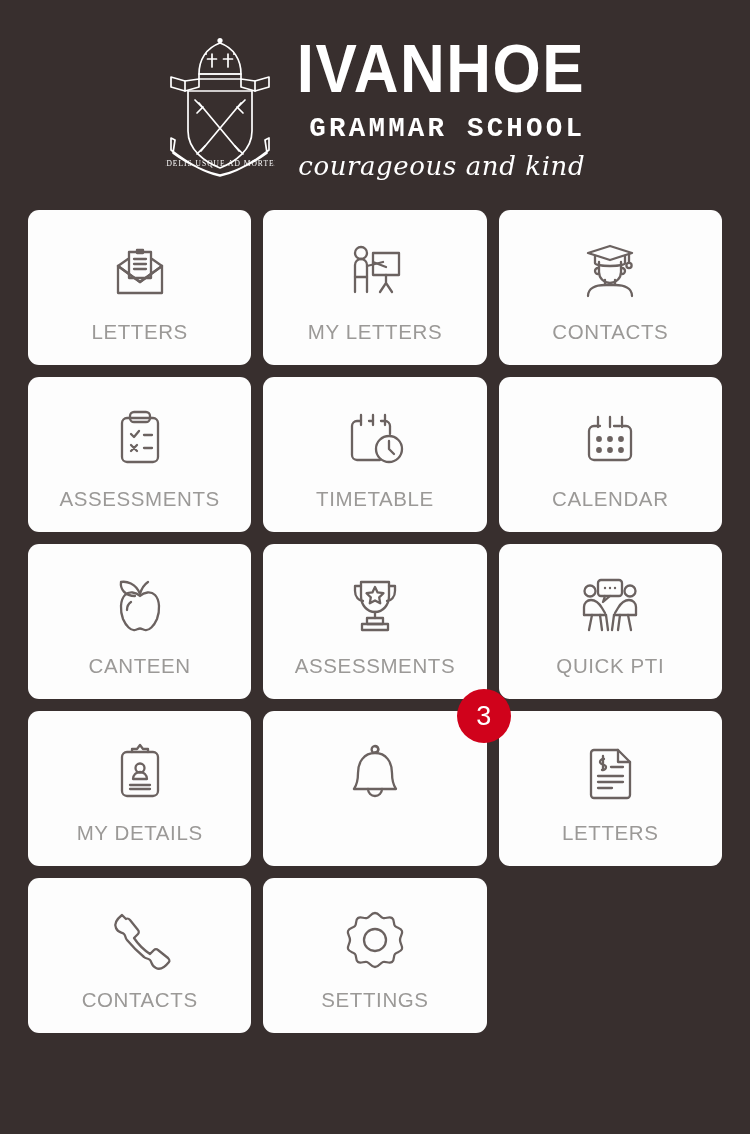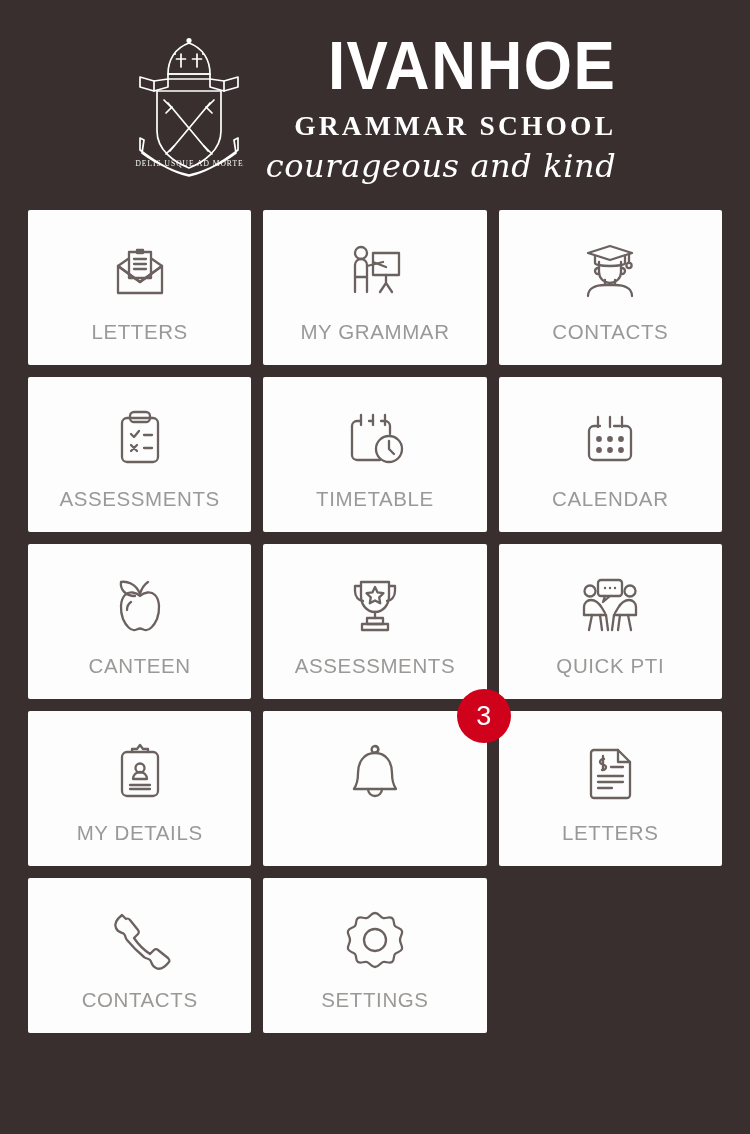--- a/index.html
+++ b/index.html
@@ -43,50 +43,50 @@
     font-family: "Liberation Sans", sans-serif;
     font-weight: bold;
     font-size: 62px;
     letter-spacing: 1.5px;
     color: #ffffff;
     transform: scaleY(1.12);
     transform-origin: center bottom;
   }
 
   .wm-sub {
-    font-family: Liberation Serif, serif;
+    font-family: Liberation Mono, monospace;
     font-weight: bold;
     font-size: 27.5px;
     letter-spacing: 3.2px;
     color: #ffffff;
     margin-top: 12px;
   }
 
   .wm-tag {
     font-family: "DejaVu Serif", serif;
     font-style: italic;
-    font-size: 32px;
+    font-size: 26px;
     letter-spacing: 0.6px;
     color: #ffffff;
     margin-top: 10px;
   }
 
   
   .grid {
     width: 694px;
     margin: 0 auto;
     display: grid;
     grid-template-columns: repeat(3, 1fr);
     gap: 12px 12px;
   }
 
   .tile {
     position: relative;
     background: #fdfdfd;
-    border-radius: 2px;
+    border-radius: 11px;
     height: 155px;
     display: flex;
     flex-direction: column;
     align-items: center;
     justify-content: flex-start;
     padding-top: 26px;
     cursor: pointer;
   }
 
   .tile-icon {
@@ -191,21 +191,21 @@
       <svg viewBox="0 0 72 72" fill="none" stroke="currentColor" stroke-width="2.3" stroke-linecap="round" stroke-linejoin="round">
         <circle cx="22" cy="17" r="6"></circle>
         <path d="M16 29 a6 6 0 0 1 12 0 v12 h-12 Z"></path>
         <path d="M16 41 v15 M28 41 v15"></path>
         <path d="M28 30 L44 26"></path>
         <path d="M34 17 h26 v22 h-26 Z"></path>
         <path d="M34 26 L47 31"></path>
         <path d="M47 39 v8 M47 47 L41 56 M47 47 L53 56"></path>
       </svg>
     </div>
-    <div class="tile-label">MY GRAMMAR</div>
+    <div class="tile-label">MY LETTERS</div>
   </div>
 
   <div class="tile">
     <div class="tile-icon">
       <svg viewBox="0 0 72 72" fill="none" stroke="currentColor" stroke-width="2.3" stroke-linecap="round" stroke-linejoin="round">
         <path d="M14 17 L36 10 L58 17 L36 24 Z"></path>
         <path d="M21 20 v7 c0 4 30 4 30 0 v-7"></path>
         <path d="M55 18 v9"></path>
         <circle cx="55" cy="29.5" r="2.6"></circle>
         <path d="M25 26 v10 a11 11 0 0 0 22 0 v-10"></path>

